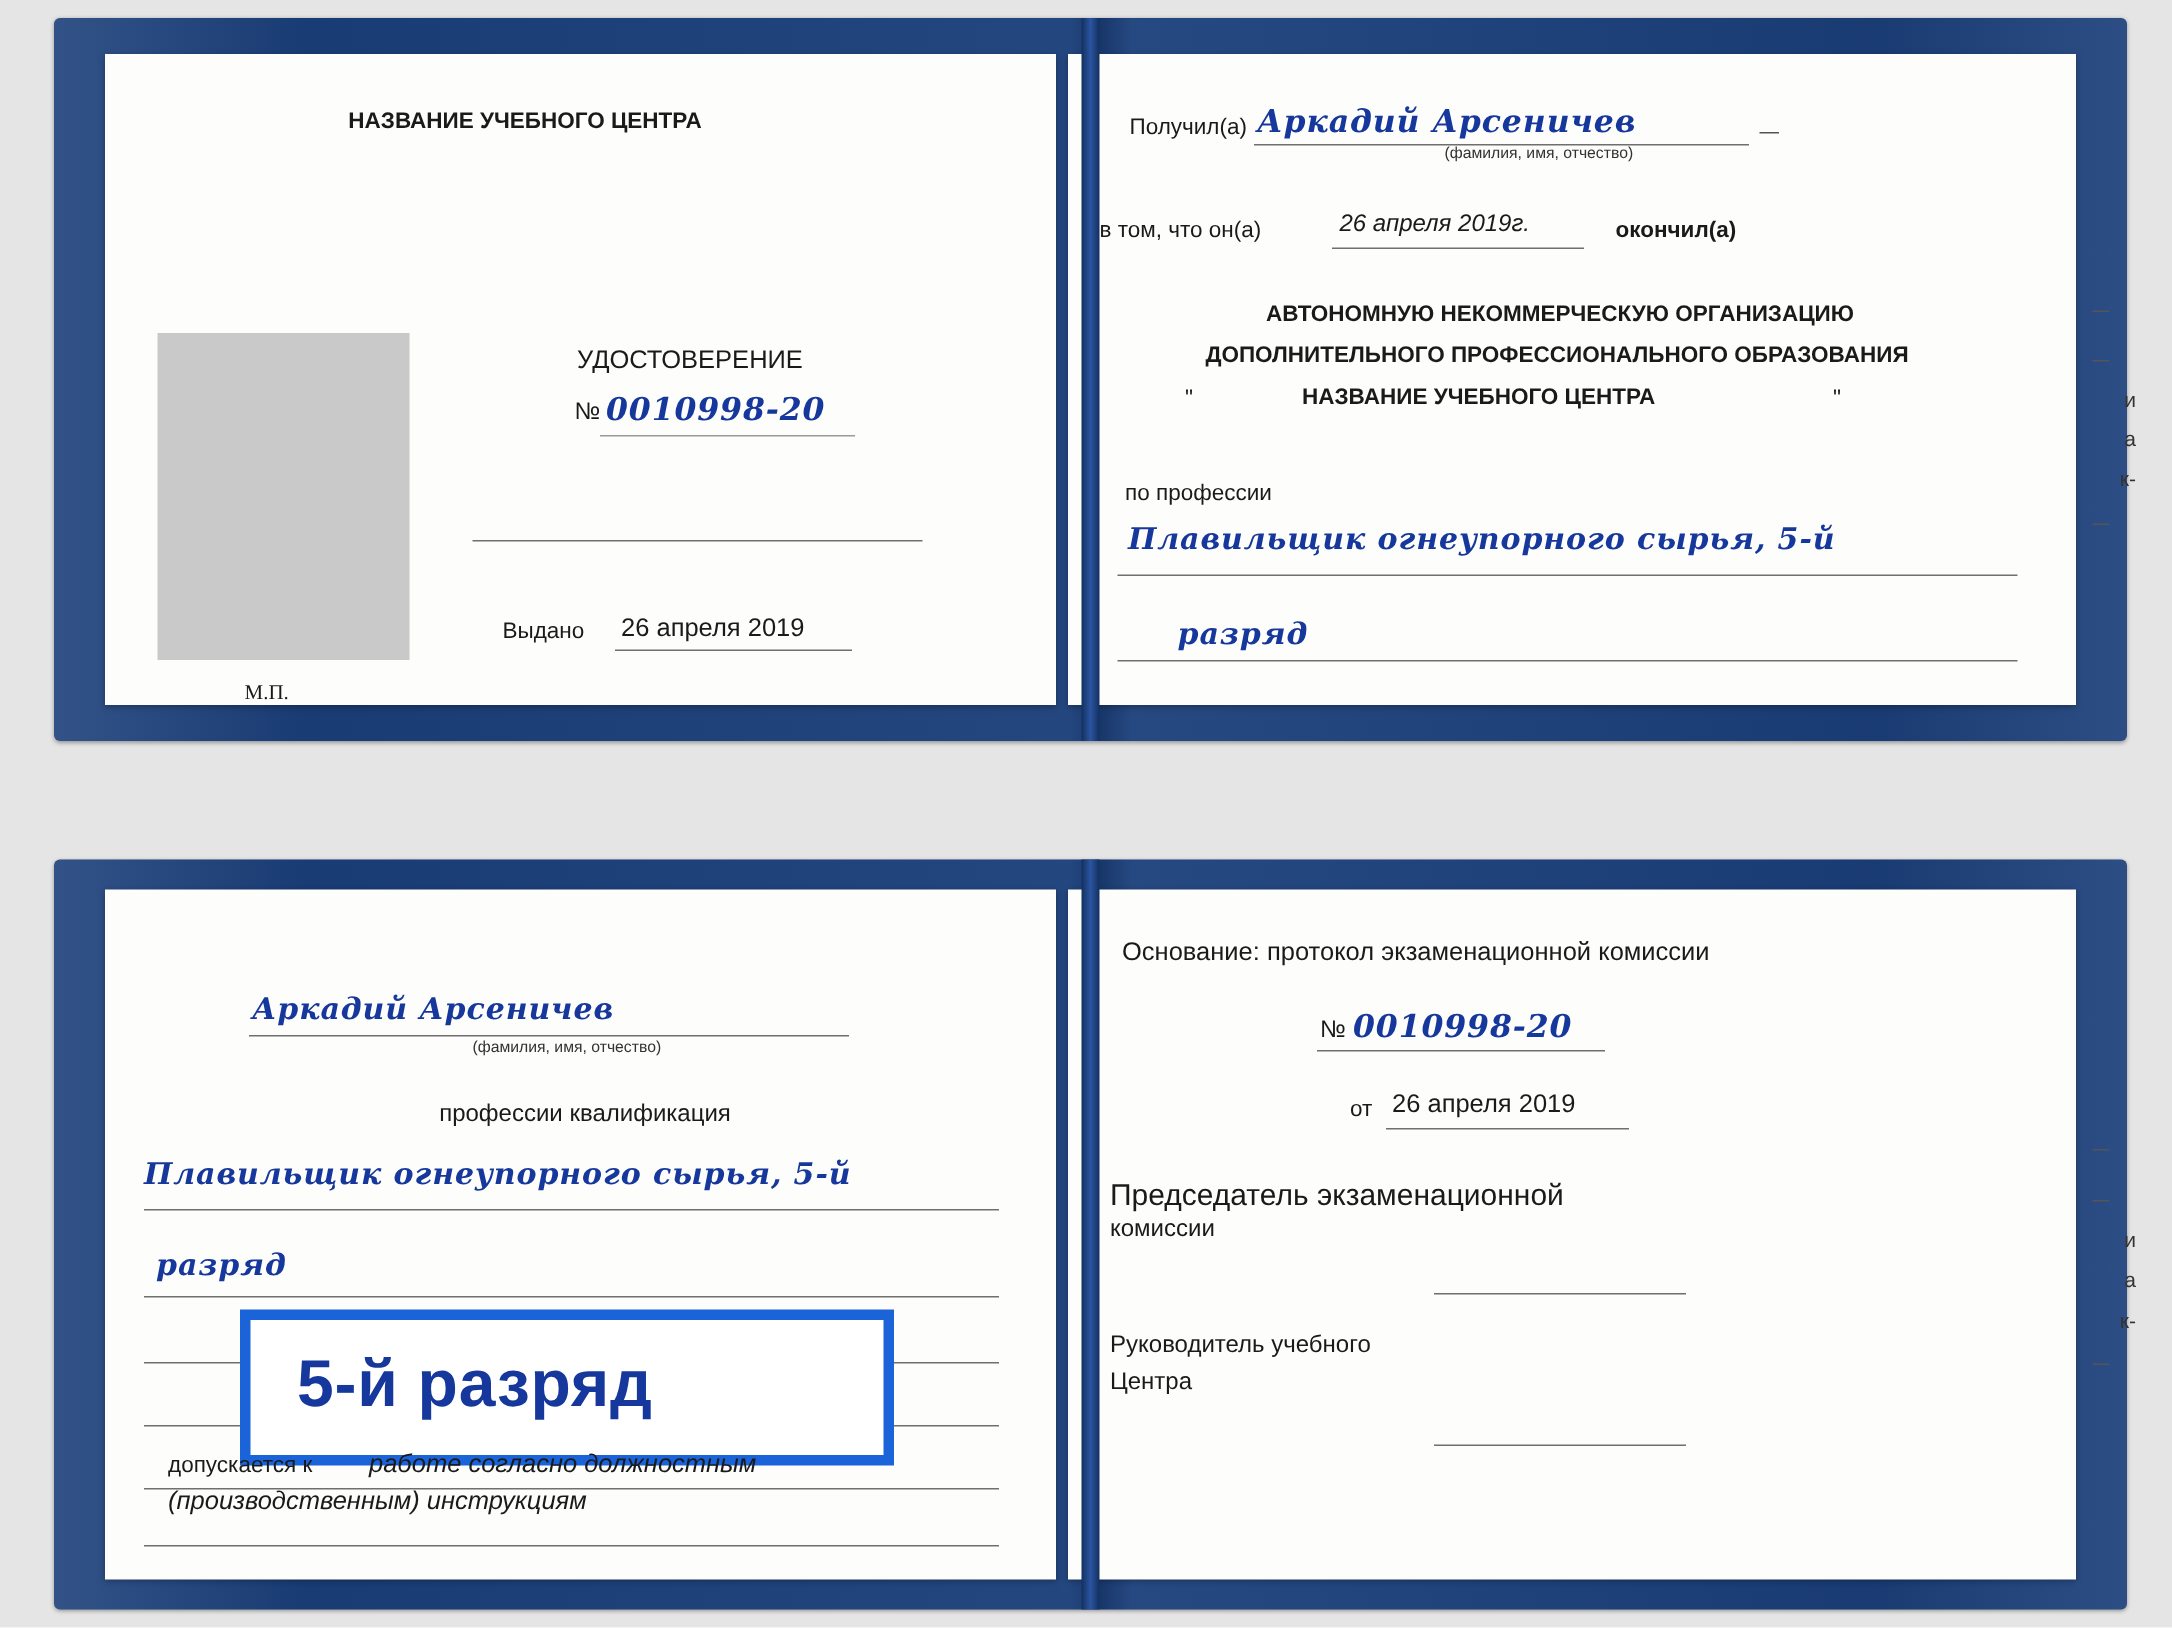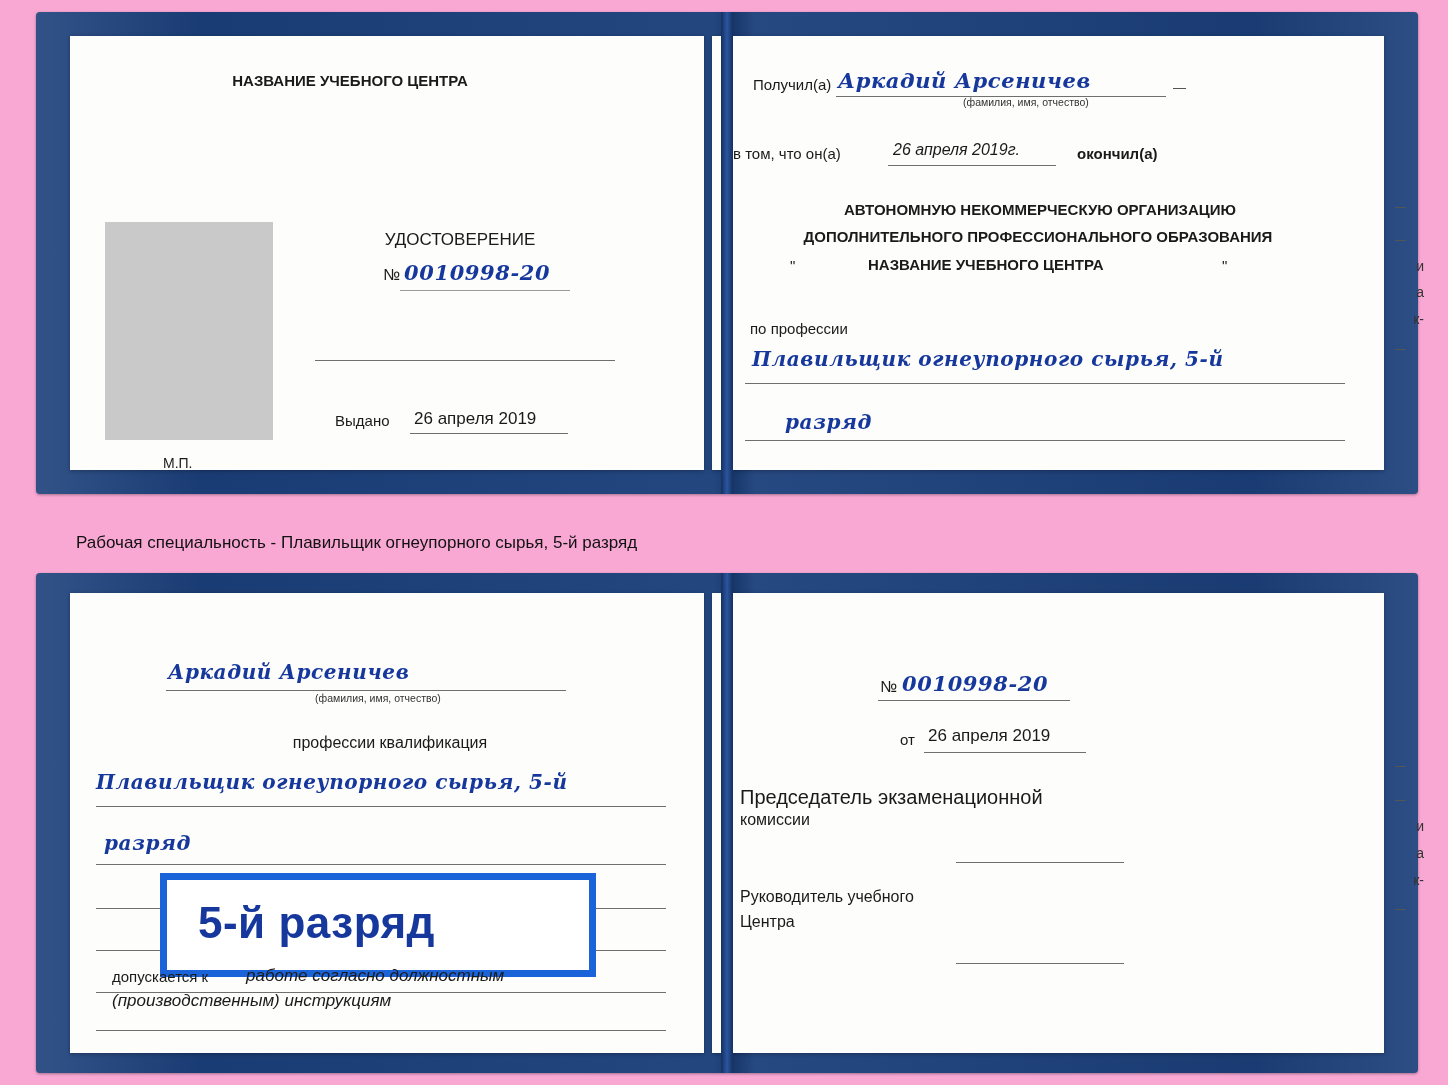--- a/index.html
+++ b/index.html
@@ -6,21 +6,21 @@
     margin: 0;
     padding: 0;
     background: #ffffff;
     font-family: "Liberation Sans", sans-serif;
   }
   #page {
     position: relative;
     width: 1448px;
     height: 1085px;
     overflow: hidden;
-    background: #f9a8d4;
+    background: #e5e5e5;
   }
 
   
   .book {
     position: absolute;
     background: #1b3f7a;
     border-radius: 4px;
     box-shadow: 0 1px 3px rgba(0,0,0,0.35);
   }
   .book.top { left: 36px; top: 12px; width: 1382px; height: 482px; }
@@ -169,21 +169,21 @@
   <div class="doc-text" style="left:383px; top:266px; font-size:16px;">№</div>
   <div class="hand" style="left:404px; top:260px; font-size:21px;">0010998-20</div>
   <div class="rule" style="left:400px; top:290px; width:170px;"></div>
 
   <div class="rule dark" style="left:315px; top:360px; width:300px;"></div>
 
   <div class="doc-text" style="left:335px; top:412px;">Выдано</div>
   <div class="ink" style="left:414px; top:409px;">26 апреля 2019</div>
   <div class="rule dark" style="left:410px; top:433px; width:158px;"></div>
 
-  <div class="doc-text" style="left:163px; top:455px; font-size:14px;">М.П.</div>
+  <div class="doc-text" style="left:163px; top:455px; font-size:14px;font-family:Liberation Serif, serif;">М.П.</div>
 
   <div class="doc-text" style="left:733px; top:76px;padding-left:20px;">Получил(а)</div>
   <div class="hand" style="left:838px; top:68px; font-size:21px;">Аркадий Арсеничев</div>
   <div class="rule dark" style="left:836px; top:96px; width:330px;"></div>
   <div class="small-note" style="left:963px; top:96px;">(фамилия, имя, отчество)</div>
   <div class="edge-dash" style="right:262px; top:88px; width:13px;"></div>
 
   <div class="doc-text" style="left:733px; top:145px;">в том, что он(а)</div>
   <div class="ink" style="left:893px; top:141px; font-size:16px; font-style:italic;">26 апреля 2019г.</div>
   <div class="rule dark" style="left:888px; top:165px; width:168px;"></div>
@@ -201,21 +201,20 @@
   <div class="hand" style="left:785px; top:410px;">разряд</div>
   <div class="rule dark" style="left:745px; top:440px; width:600px;"></div>
 
   <div class="edge-dash" style="right:42px; top:207px;"></div>
   <div class="edge-dash" style="right:42px; top:240px;"></div>
   <div class="edge-frag" style="top:258px;">и</div>
   <div class="edge-frag" style="top:284px;">а</div>
   <div class="edge-frag" style="top:311px;">к-</div>
   <div class="edge-dash" style="right:42px; top:349px;"></div>
 
-  <div class="caption">Рабочая специальность - Плавильщик огнеупорного сырья, 5-й разряд</div>
 
   <div class="book bottom">
     <div class="spine"></div>
     <div class="page-paper left"></div>
     <div class="page-paper right"></div>
   </div>
 
 
   <div class="hand" style="left:168px; top:660px;">Аркадий Арсеничев</div>
   <div class="rule dark" style="left:166px; top:690px; width:400px;"></div>
@@ -232,20 +231,21 @@
 
   <div class="highlight-box"></div>
   <div class="highlight-text">5-й разряд</div>
 
   <div class="doc-text" style="left:112px; top:968px; font-size:15px; z-index:8;">допускается к</div>
   <div class="ink" style="left:246px; top:966px; font-style:italic; z-index:8;">работе согласно должностным</div>
   <div class="rule dark" style="left:96px; top:992px; width:570px; z-index:8;"></div>
   <div class="ink" style="left:112px; top:991px; font-style:italic; z-index:8;">(производственным) инструкциям</div>
   <div class="rule dark" style="left:96px; top:1030px; width:570px;"></div>
 
+  <div class="doc-text" style="left:748px; top:625px; font-size:17px;">Основание: протокол экзаменационной комиссии</div>
 
   <div class="doc-text" style="left:880px; top:678px; font-size:16px;">№</div>
   <div class="hand" style="left:902px; top:671px; font-size:21px;">0010998-20</div>
   <div class="rule dark" style="left:878px; top:700px; width:192px;"></div>
 
   <div class="doc-text" style="left:900px; top:731px;">от</div>
   <div class="ink" style="left:928px; top:726px;">26 апреля 2019</div>
   <div class="rule dark" style="left:924px; top:752px; width:162px;"></div>
 
   <div class="doc-text" style="left:740px; top:786px; font-size:20px;">Председатель экзаменационной</div>

